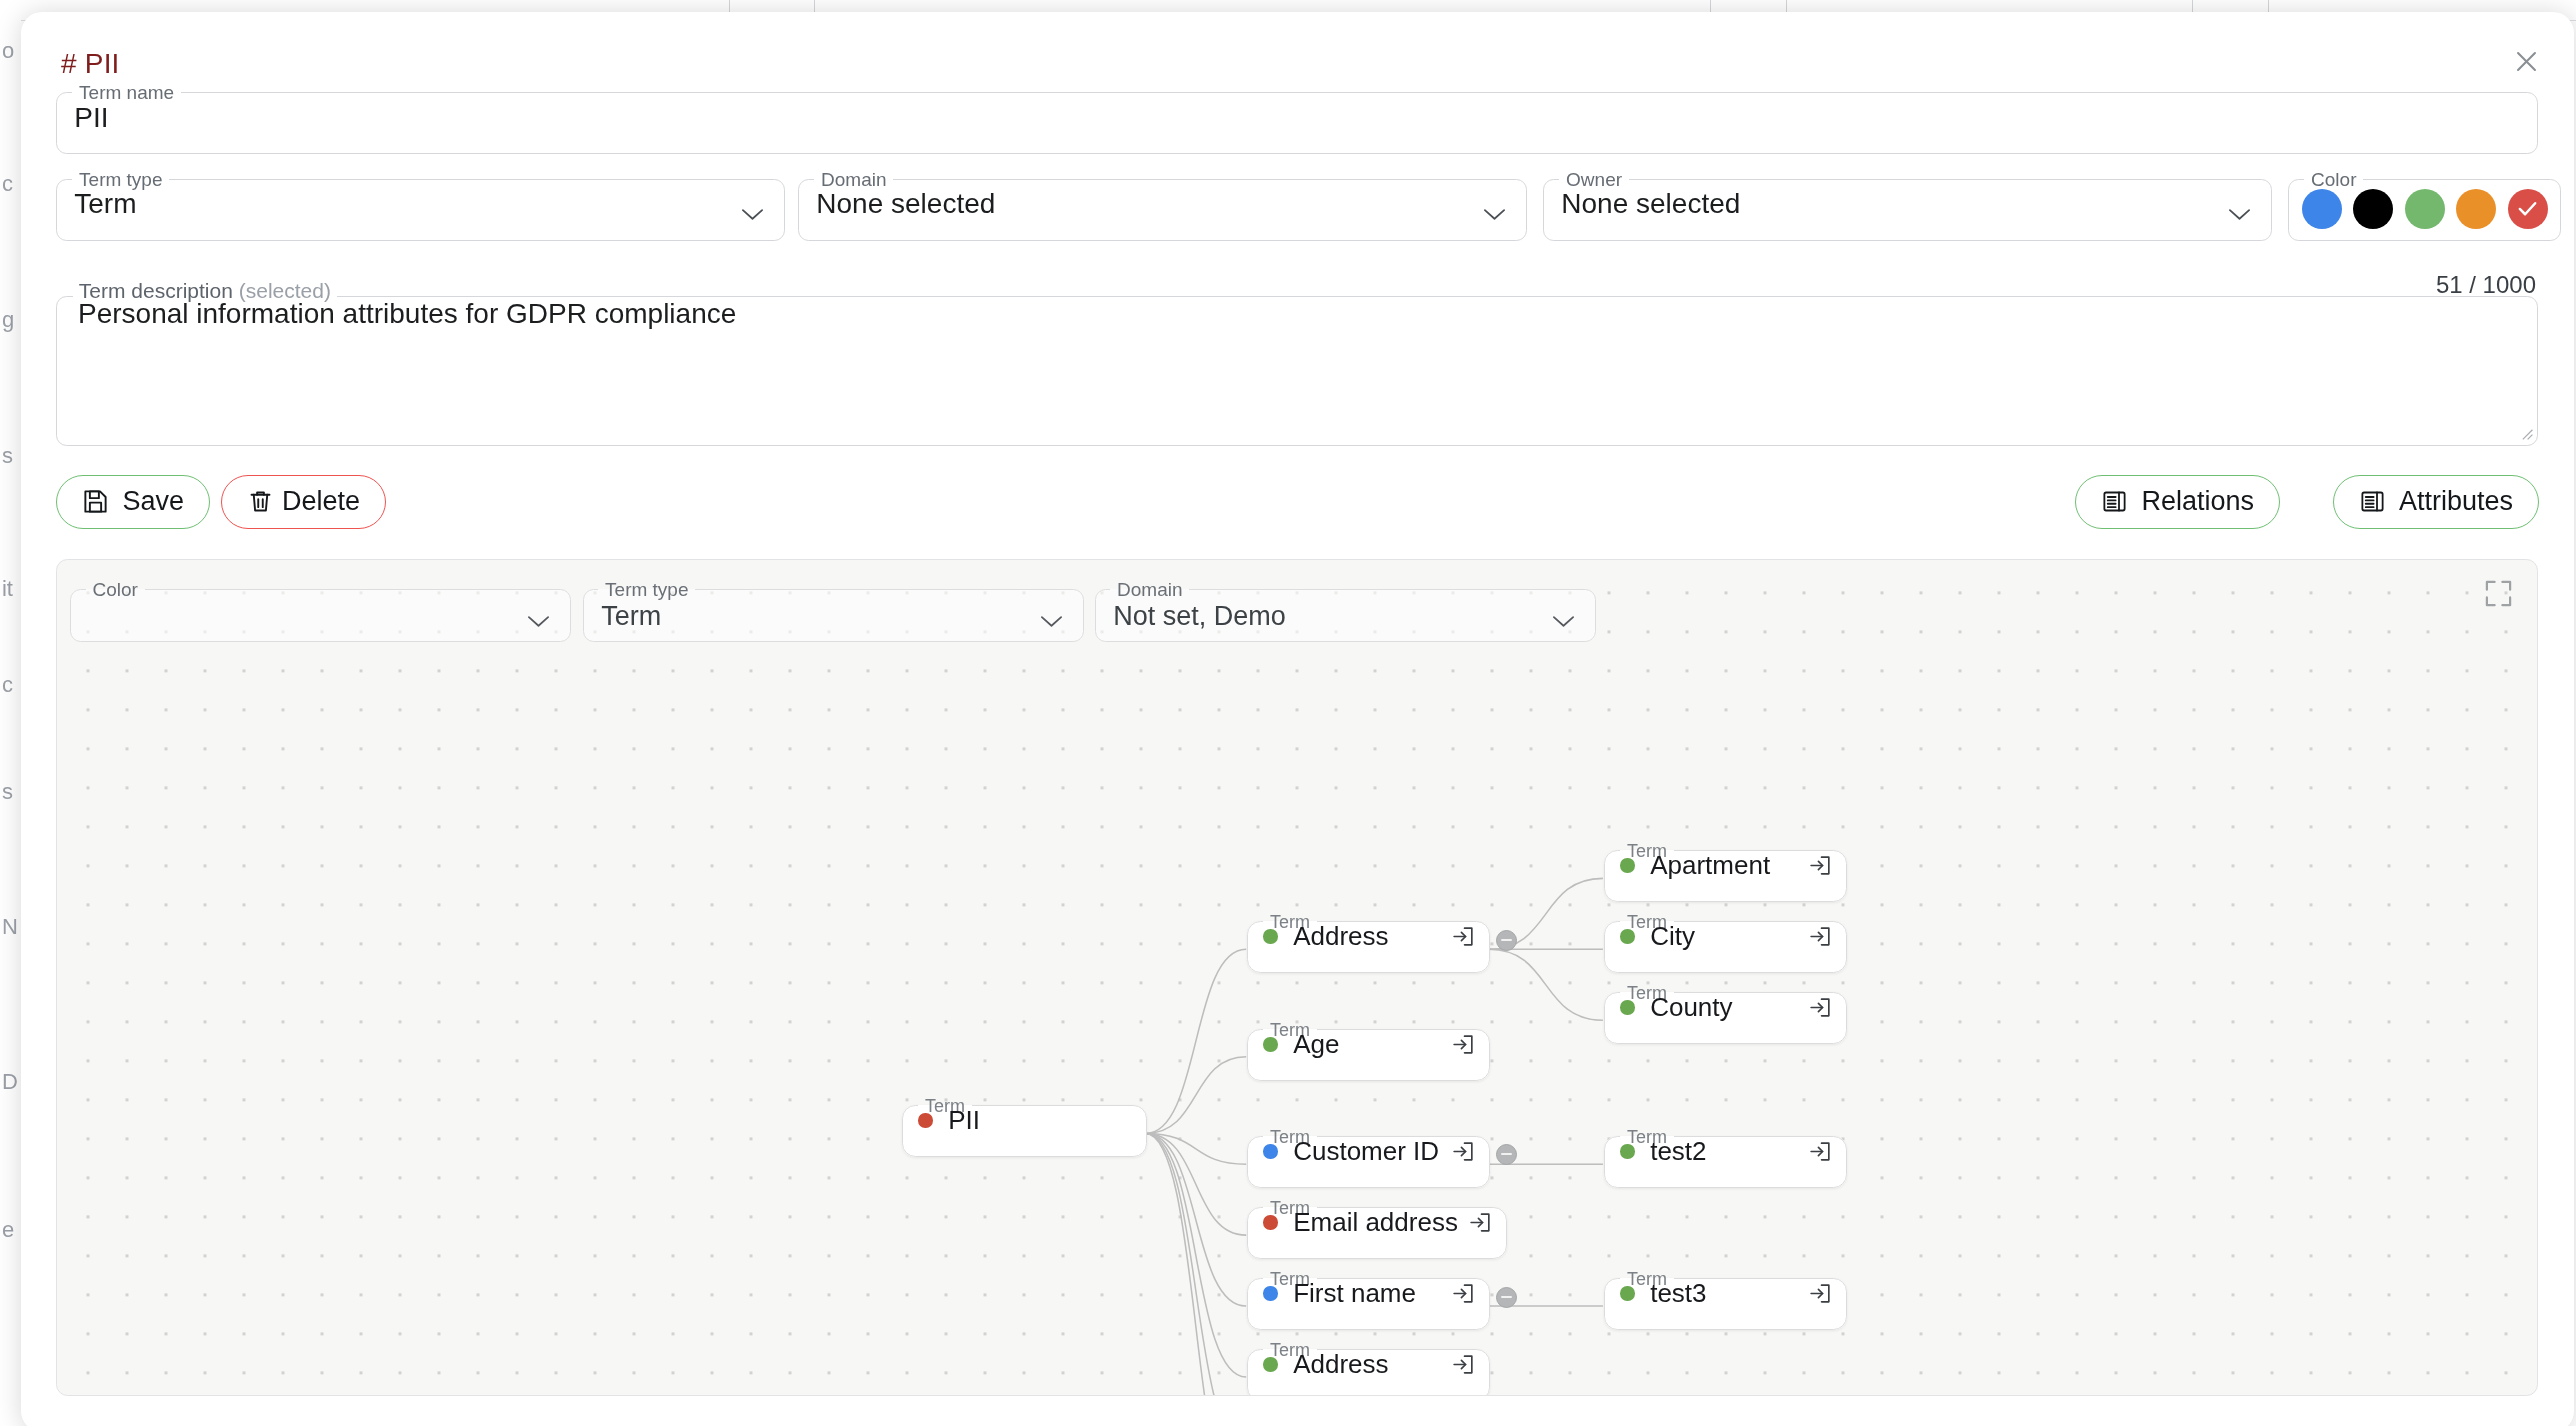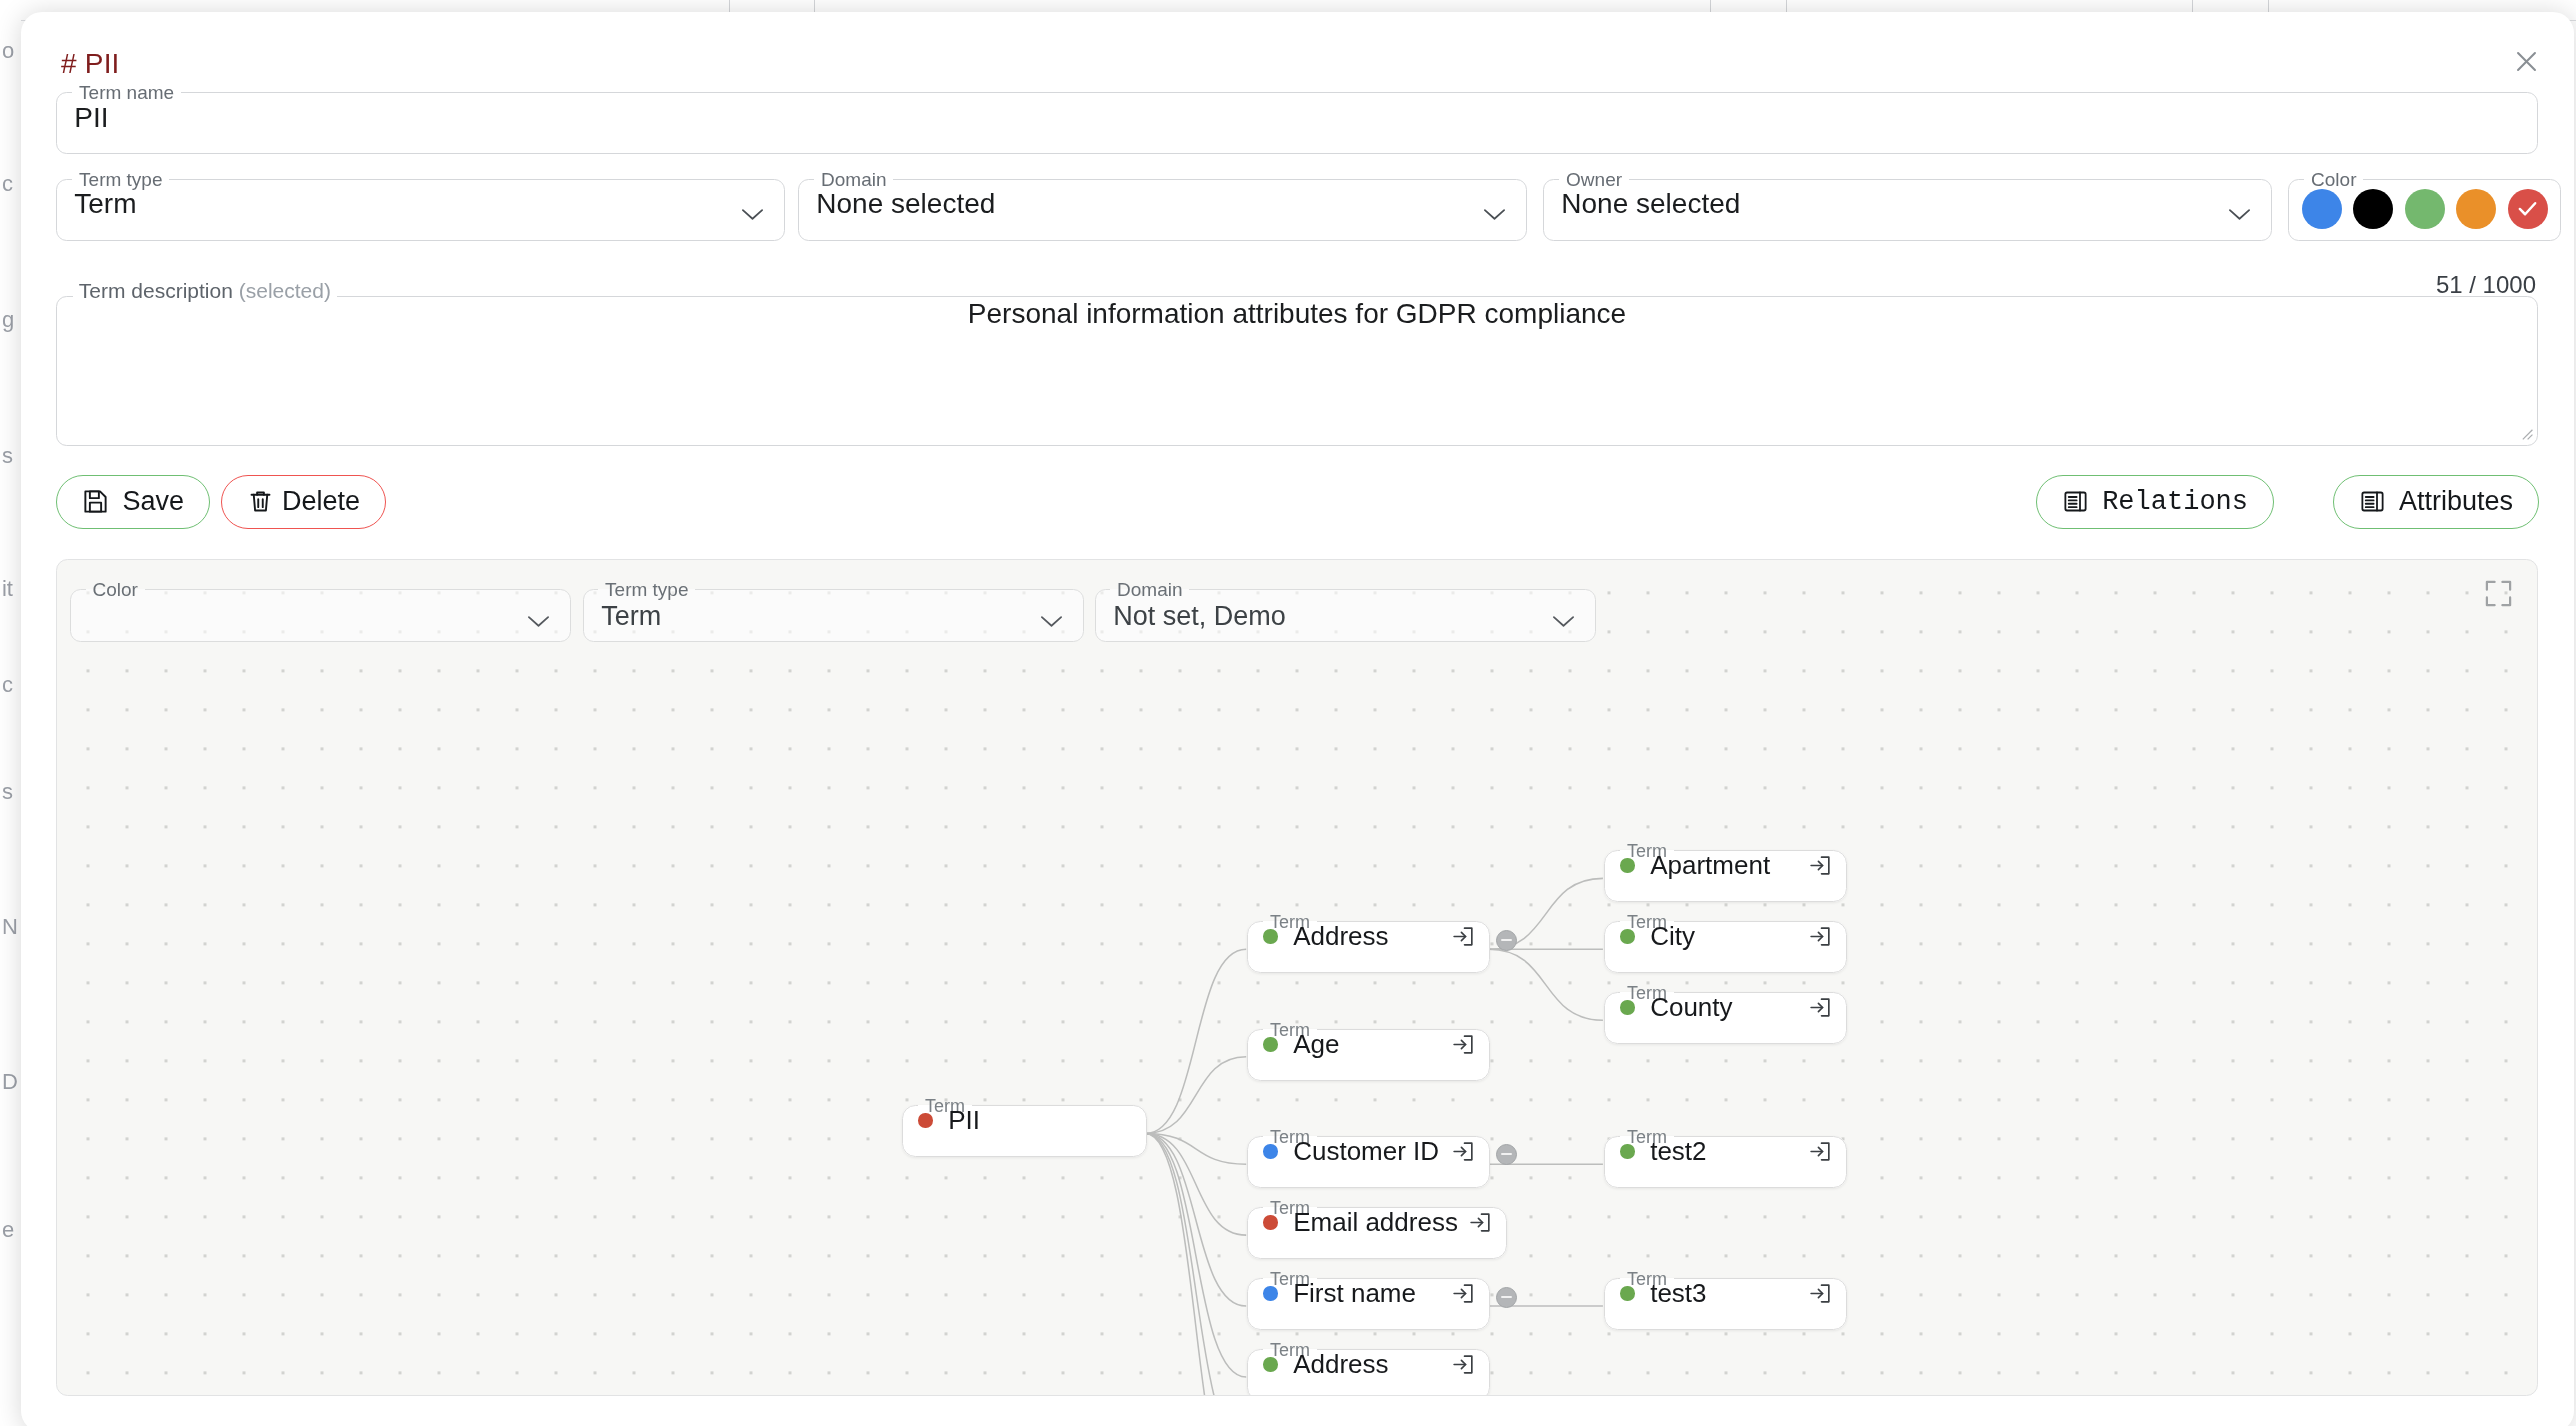--- a/index.html
+++ b/index.html
@@ -110,21 +110,21 @@
 
   
   .desc-label {
     position: absolute; left: 52px; top: 267px;
     font-size: 21px; color: #5e646b; background: #fff;
     padding: 0 5.8px; z-index: 2;
   }
   .desc-label .opt { color: #9aa0a7; }
   #f-desc {
     position: absolute; left: 35px; top: 284px; width: 2482px; height: 150px;
-    border: 1px solid #d5d7da; border-radius: 10.6px; background: #fff; text-align: center;
+    border: 1px solid #d5d7da; border-radius: 10.6px; background: #fff;
   }
   #f-desc .val {
     padding: 23px 21px; font-size: 28px; color: #1b1d1f; line-height: 1.2;
   }
   .resize-grip {
     position: absolute; right: 3.8px; bottom: 3.8px; width: 15.4px; height: 15.4px;
     cursor: nwse-resize;
   }
   .char-count {
     position: absolute; right: 38px; top: 259px;
@@ -140,21 +140,21 @@
     background: #fff;
     font-size: 27px; color: #15181b;
     cursor: pointer; white-space: nowrap;
   }
   .btn.green { border: 1.9px solid #6fbf73; }
   .btn.red   { border: 1.9px solid #ef5350; }
   .btn svg { display: block; flex: 0 0 auto; }
 
   #btn-save     { left: 35px;  top: 463px; }
   #btn-delete   { left: 200px; top: 463px; gap: 8px; }
-  #btn-relations{ right: 300px; top: 463px; font-family: Liberation Mono, monospace; }
+  #btn-relations{ right: 294px; top: 463px; }
   #btn-attributes{right: 35px;  top: 463px; }
 
   
   #graph-panel {
     position: absolute; left: 35px; top: 547px;
     width: 2482px; height: 837px;
     background: #f7f7f5;
     border: 1px solid #e2e3e4;
     border-radius: 11.5px;
     overflow: hidden;

